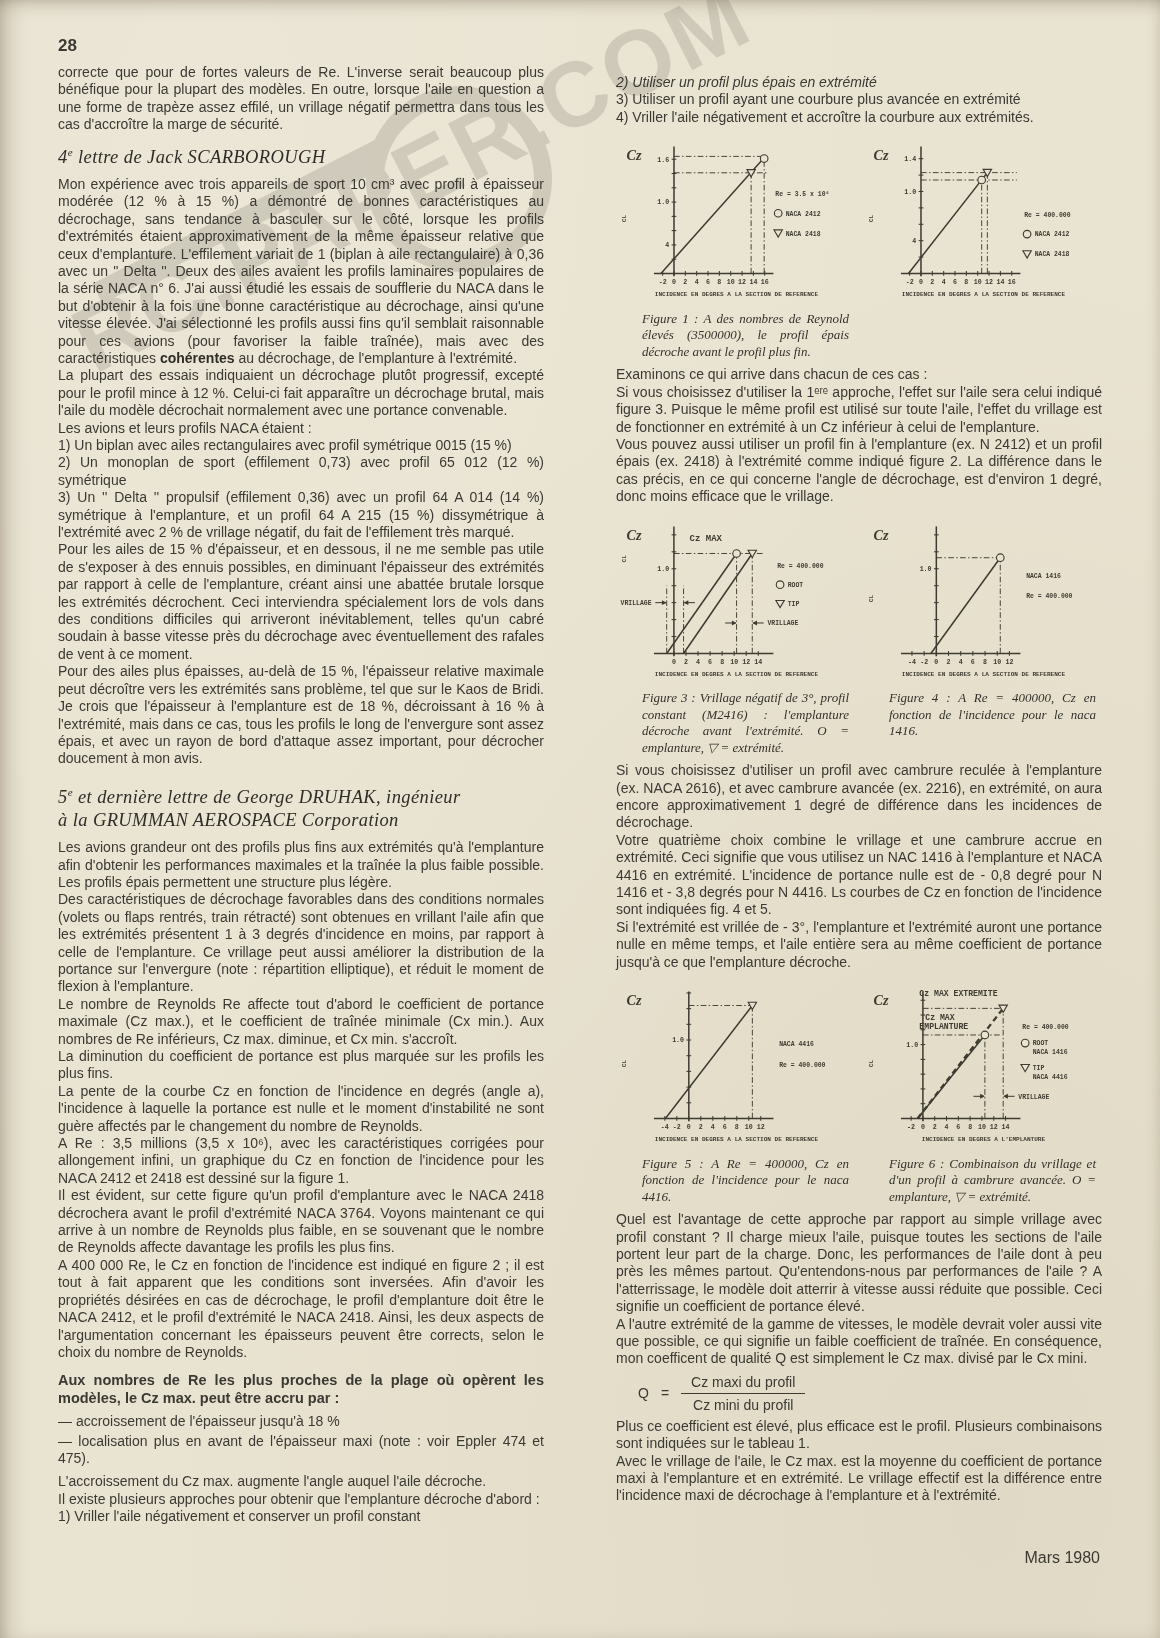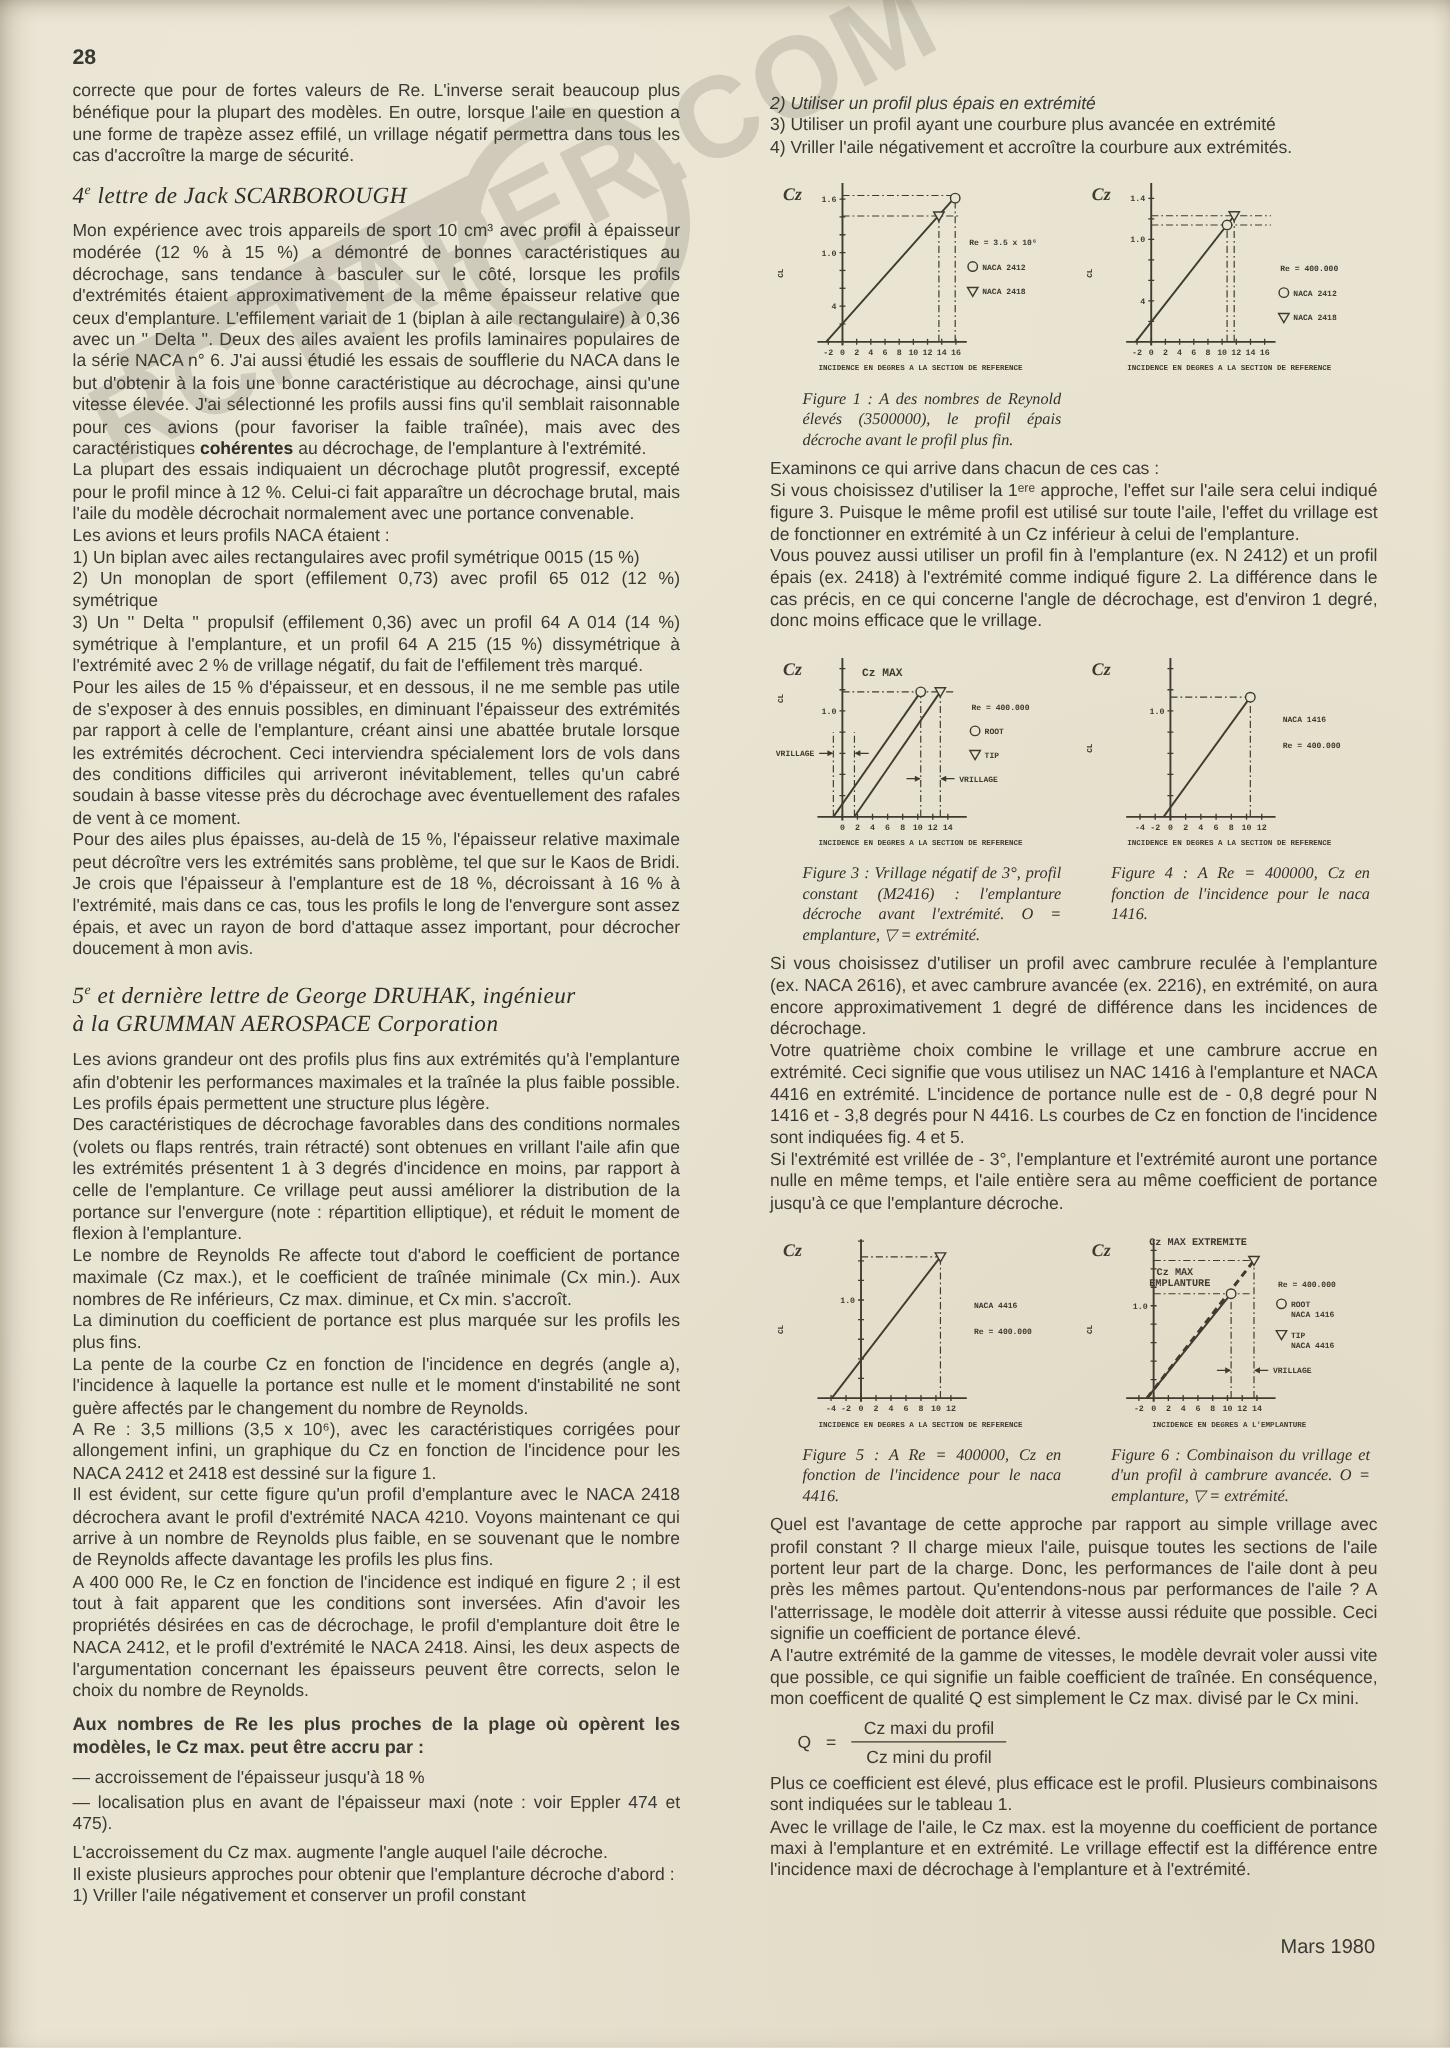--- a/index.html
+++ b/index.html
@@ -71,21 +71,21 @@
       <p>Pour des ailes plus épaisses, au-delà de 15 %, l'épaisseur relative maximale peut décroître vers les extrémités sans problème, tel que sur le Kaos de Bridi. Je crois que l'épaisseur à l'emplanture est de 18 %, décroissant à 16 % à l'extrémité, mais dans ce cas, tous les profils le long de l'envergure sont assez épais, et avec un rayon de bord d'attaque assez important, pour décrocher doucement à mon avis.</p>
 
       <h2 class="letter-head" style="margin-top:18px"><span>5</span><sup>e</sup><span> et dernière lettre de George DRUHAK, ingénieur</span><br><span>à la GRUMMAN AEROSPACE Corporation</span></h2>
 
       <p>Les avions grandeur ont des profils plus fins aux extrémités qu'à l'emplanture afin d'obtenir les performances maximales et la traînée la plus faible possible. Les profils épais permettent une structure plus légère.</p>
       <p>Des caractéristiques de décrochage favorables dans des conditions normales (volets ou flaps rentrés, train rétracté) sont obtenues en vrillant l'aile afin que les extrémités présentent 1 à 3 degrés d'incidence en moins, par rapport à celle de l'emplanture. Ce vrillage peut aussi améliorer la distribution de la portance sur l'envergure (note : répartition elliptique), et réduit le moment de flexion à l'emplanture.</p>
       <p>Le nombre de Reynolds Re affecte tout d'abord le coefficient de portance maximale (Cz max.), et le coefficient de traînée minimale (Cx min.). Aux nombres de Re inférieurs, Cz max. diminue, et Cx min. s'accroît.</p>
       <p>La diminution du coefficient de portance est plus marquée sur les profils les plus fins.</p>
       <p>La pente de la courbe Cz en fonction de l'incidence en degrés (angle a), l'incidence à laquelle la portance est nulle et le moment d'instabilité ne sont guère affectés par le changement du nombre de Reynolds.</p>
       <p>A Re : 3,5 millions (3,5 x 10⁶), avec les caractéristiques corrigées pour allongement infini, un graphique du Cz en fonction de l'incidence pour les NACA 2412 et 2418 est dessiné sur la figure 1.</p>
-      <p>Il est évident, sur cette figure qu'un profil d'emplanture avec le NACA 2418 décrochera avant le profil d'extrémité NACA 4210. Voyons maintenant ce qui arrive à un nombre de Reynolds plus faible, en se souvenant que le nombre de Reynolds affecte davantage les profils les plus fins.</p>
+      <p>Il est évident, sur cette figure qu'un profil d'emplanture avec le NACA 2418 décrochera avant le profil d'extrémité NACA 3764. Voyons maintenant ce qui arrive à un nombre de Reynolds plus faible, en se souvenant que le nombre de Reynolds affecte davantage les profils les plus fins.</p>
       <p>A 400 000 Re, le Cz en fonction de l'incidence est indiqué en figure 2 ; il est tout à fait apparent que les conditions sont inversées. Afin d'avoir les propriétés désirées en cas de décrochage, le profil d'emplanture doit être le NACA 2412, et le profil d'extrémité le NACA 2418. Ainsi, les deux aspects de l'argumentation concernant les épaisseurs peuvent être corrects, selon le choix du nombre de Reynolds.</p>
 
       <p class="bold-head">Aux nombres de Re les plus proches de la plage où opèrent les modèles, le Cz max. peut être accru par :</p>
       <p class="dash-item">—  accroissement de l'épaisseur jusqu'à 18 %</p>
       <p class="dash-item">—  localisation plus en avant de l'épaisseur maxi (note : voir Eppler 474 et 475).</p>
       <p class="mt6">L'accroissement du Cz max. augmente l'angle auquel l'aile décroche.</p>
       <p>Il existe plusieurs approches pour obtenir que l'emplanture décroche d'abord :</p>
       <p>1) Vriller l'aile négativement et conserver un profil constant</p>
     </div>
 

